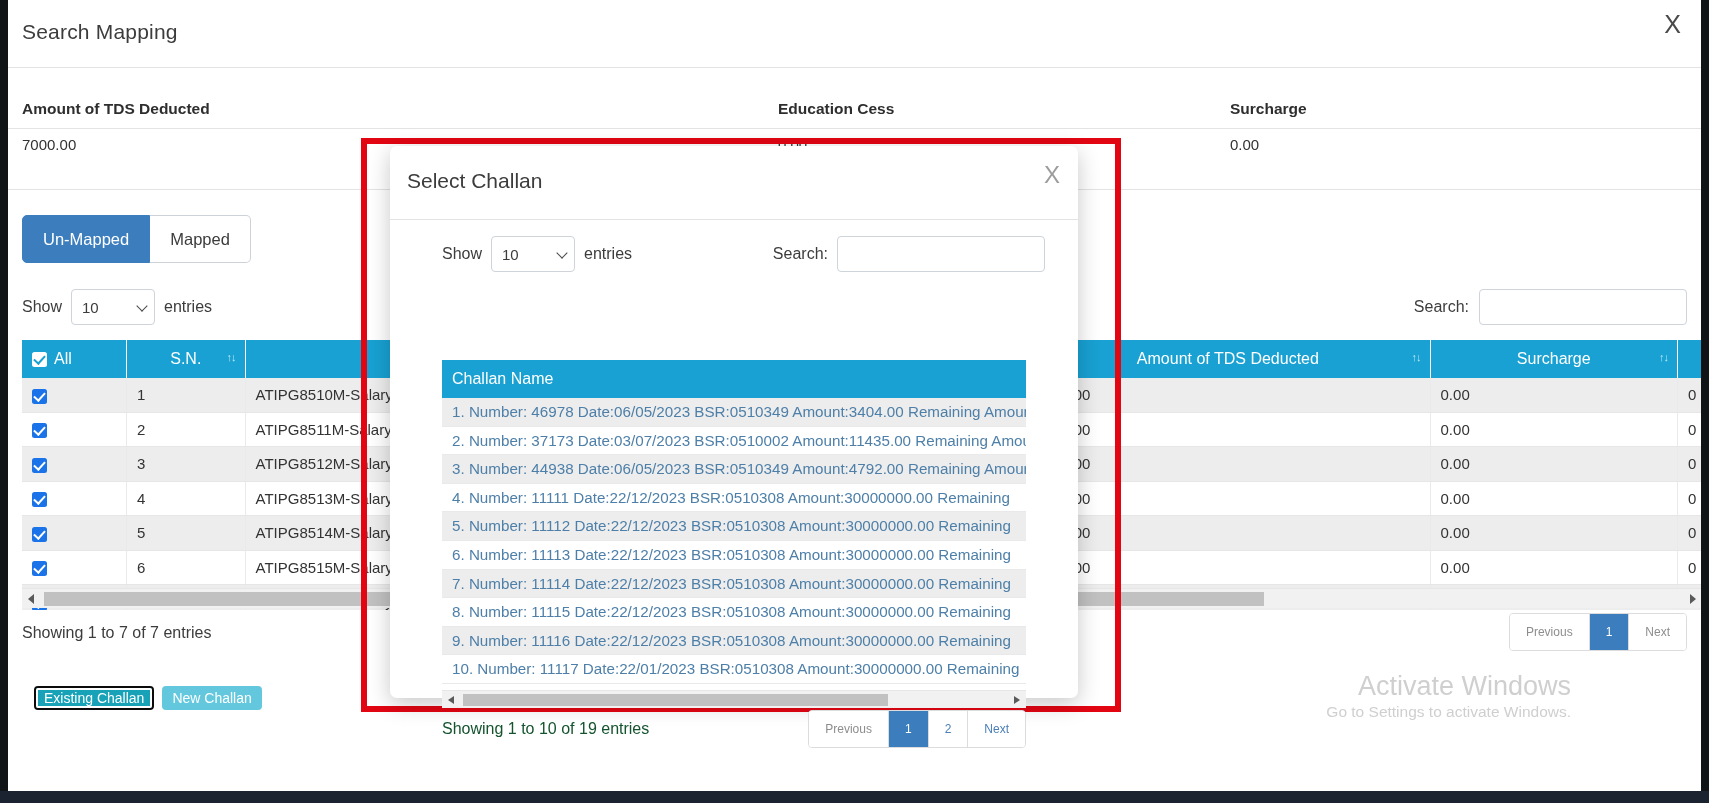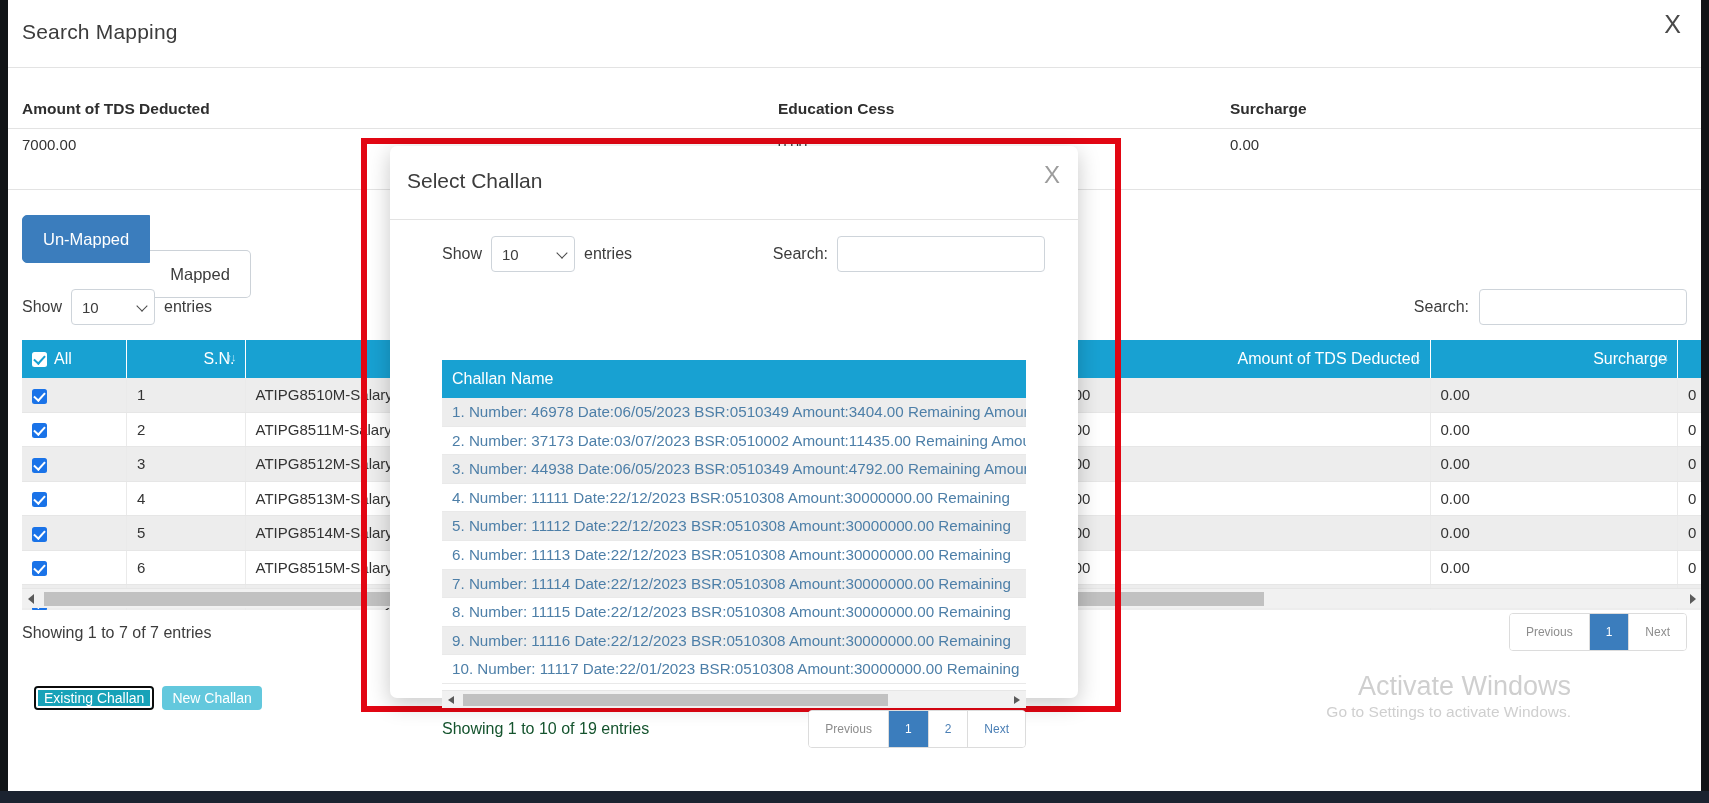--- a/index.html
+++ b/index.html
@@ -66,21 +66,21 @@
 
   
   .tabs { position:absolute; left:14px; top:215px; height:36px; display:flex; }
   .tab {
     height:48px; display:flex; align-items:center; justify-content:center;
     font-size:16.5px; padding:0 20px; cursor:pointer;
     border:1px solid #ccd2d8; background:#fff; color:#3c3c3c;
   }
   .tab.active { background:#3b7dbd; border-color:#3b7dbd; color:#fff; }
   .tab.first { border-radius:5px 0 0 5px; }
-  .tab.last  { border-radius:0 5px 5px 0; border-left:none;margin-top:35px; }
+  .tab.last  { border-radius:0 5px 5px 0; border-left:none; }
 
   
   .ctl-row { position:absolute; left:0; top:285px; width:1693px; height:46px; }
   .show-grp { position:absolute; left:14px; top:4px; display:flex; align-items:center; gap:9px;}
   .show-grp .lbl { font-size:16px; color:#3c3c3c; }
   .sel {
     width:84px; height:36px; border:1px solid #ced4da; border-radius:4px;
     background:#fff; font-size:15px; color:#3c3c3c; padding:0 24px 0 10px;
     appearance:none; -webkit-appearance:none; cursor:pointer;
     font-family:"Liberation Sans",sans-serif;
@@ -100,21 +100,21 @@
   }
 
   
   .grid-wrap {
     position:absolute; left:14px; top:340px; width:1680px; height:270px;
     overflow:hidden;
   }
   table.grid { border-collapse:collapse; table-layout:fixed; width:1900px; }
   table.grid th {
     background:#18a1d2; color:#fff; font-weight:400; font-size:16px;
-    text-align:right; padding:9px 10px; height:38px;
+    text-align:center; padding:9px 10px; height:38px;
     border-right:1px solid #ffffff; white-space:nowrap; position:relative;
   }
   table.grid th .sorticon {
     position:absolute; right:9px; top:11px; font-size:11px; color:#bde6f6; letter-spacing:-1px;
   }
   table.grid td {
     font-size:15px; color:#333; padding:8px 10px; height:29px;
     border-bottom:1px solid #e6e6e6; border-right:1px solid #eaeaea;
     white-space:nowrap; overflow:hidden;
   }

